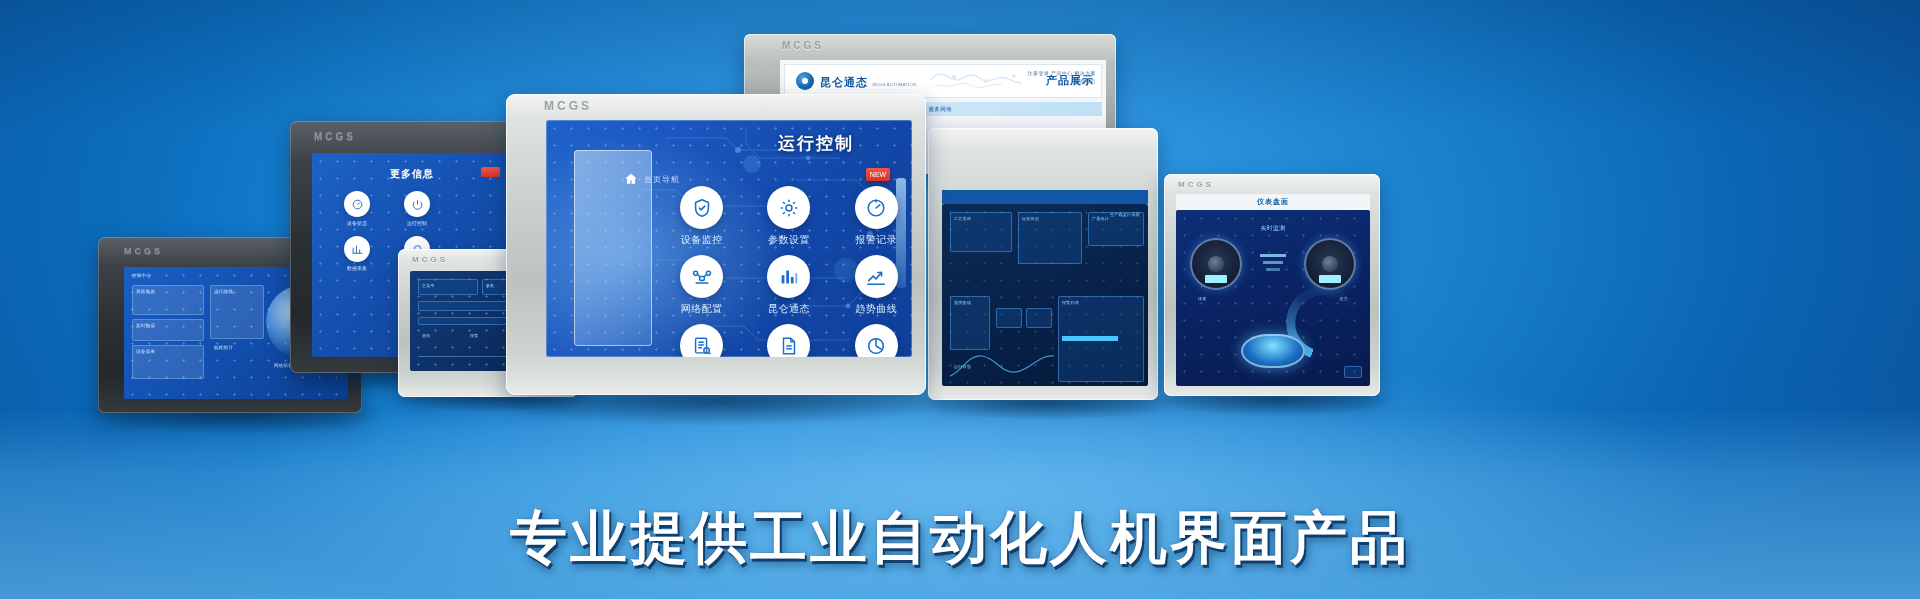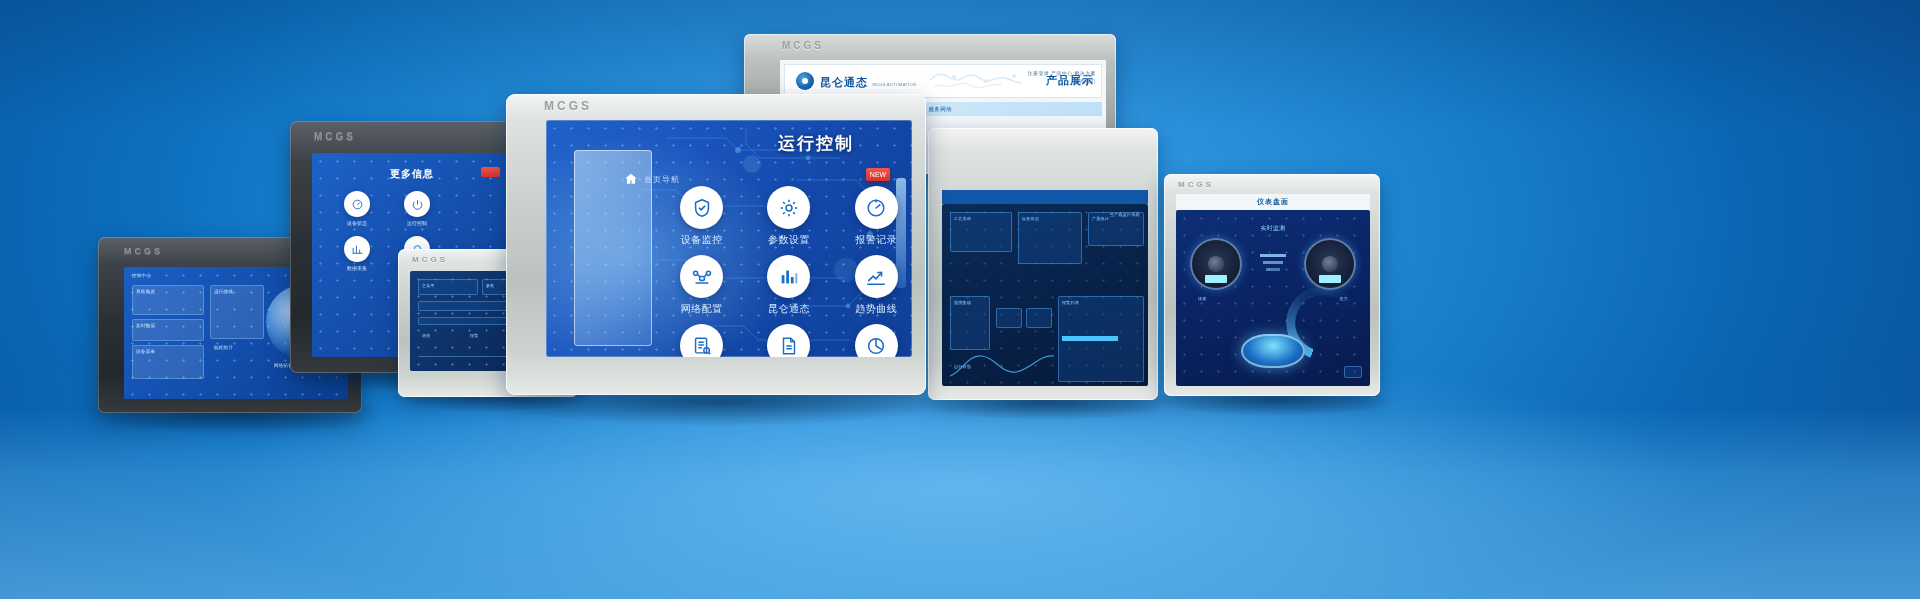--- a/index.html
+++ b/index.html
@@ -514,14 +514,15 @@
                 <path d="M12 12V4"></path>
                 <path d="M12 12l6.5 4"></path>
               </svg>
           </span>
 
         </div>
       </div>
     </div>
   </div>
 
+  <div id="headline">专业提供工业自动化人机界面产品</div>
 
 </div>
 
 </body></html>

